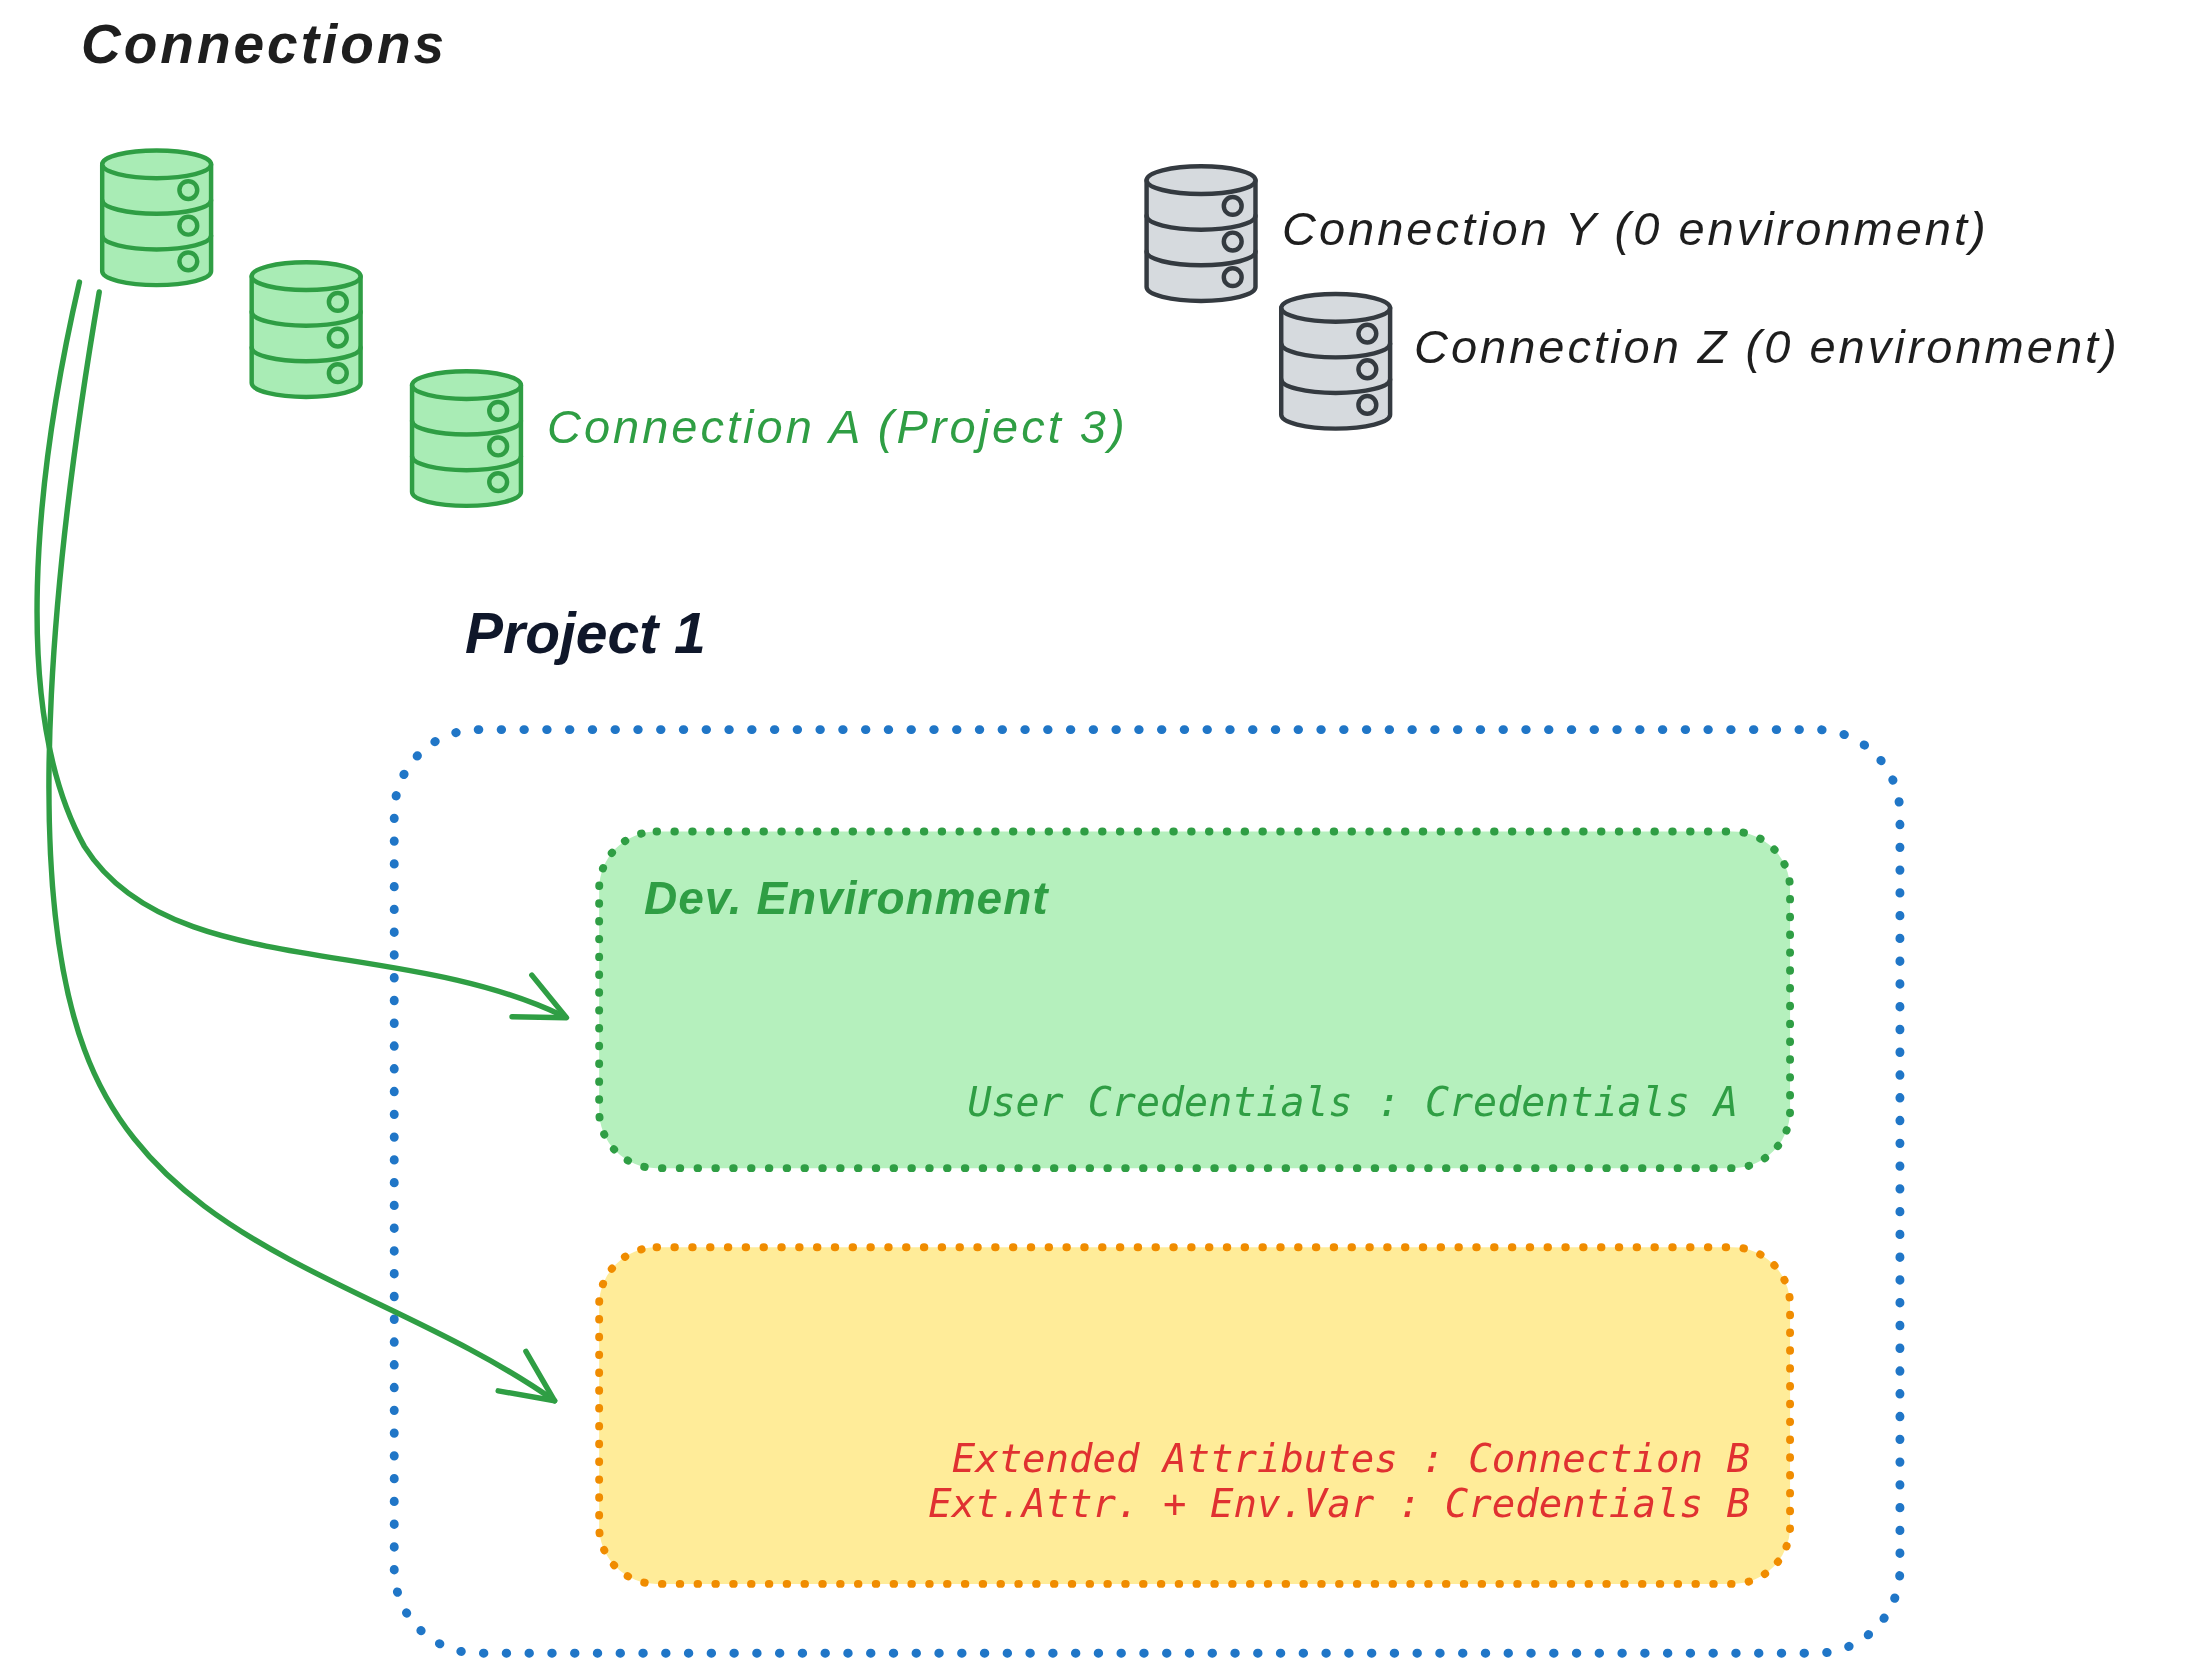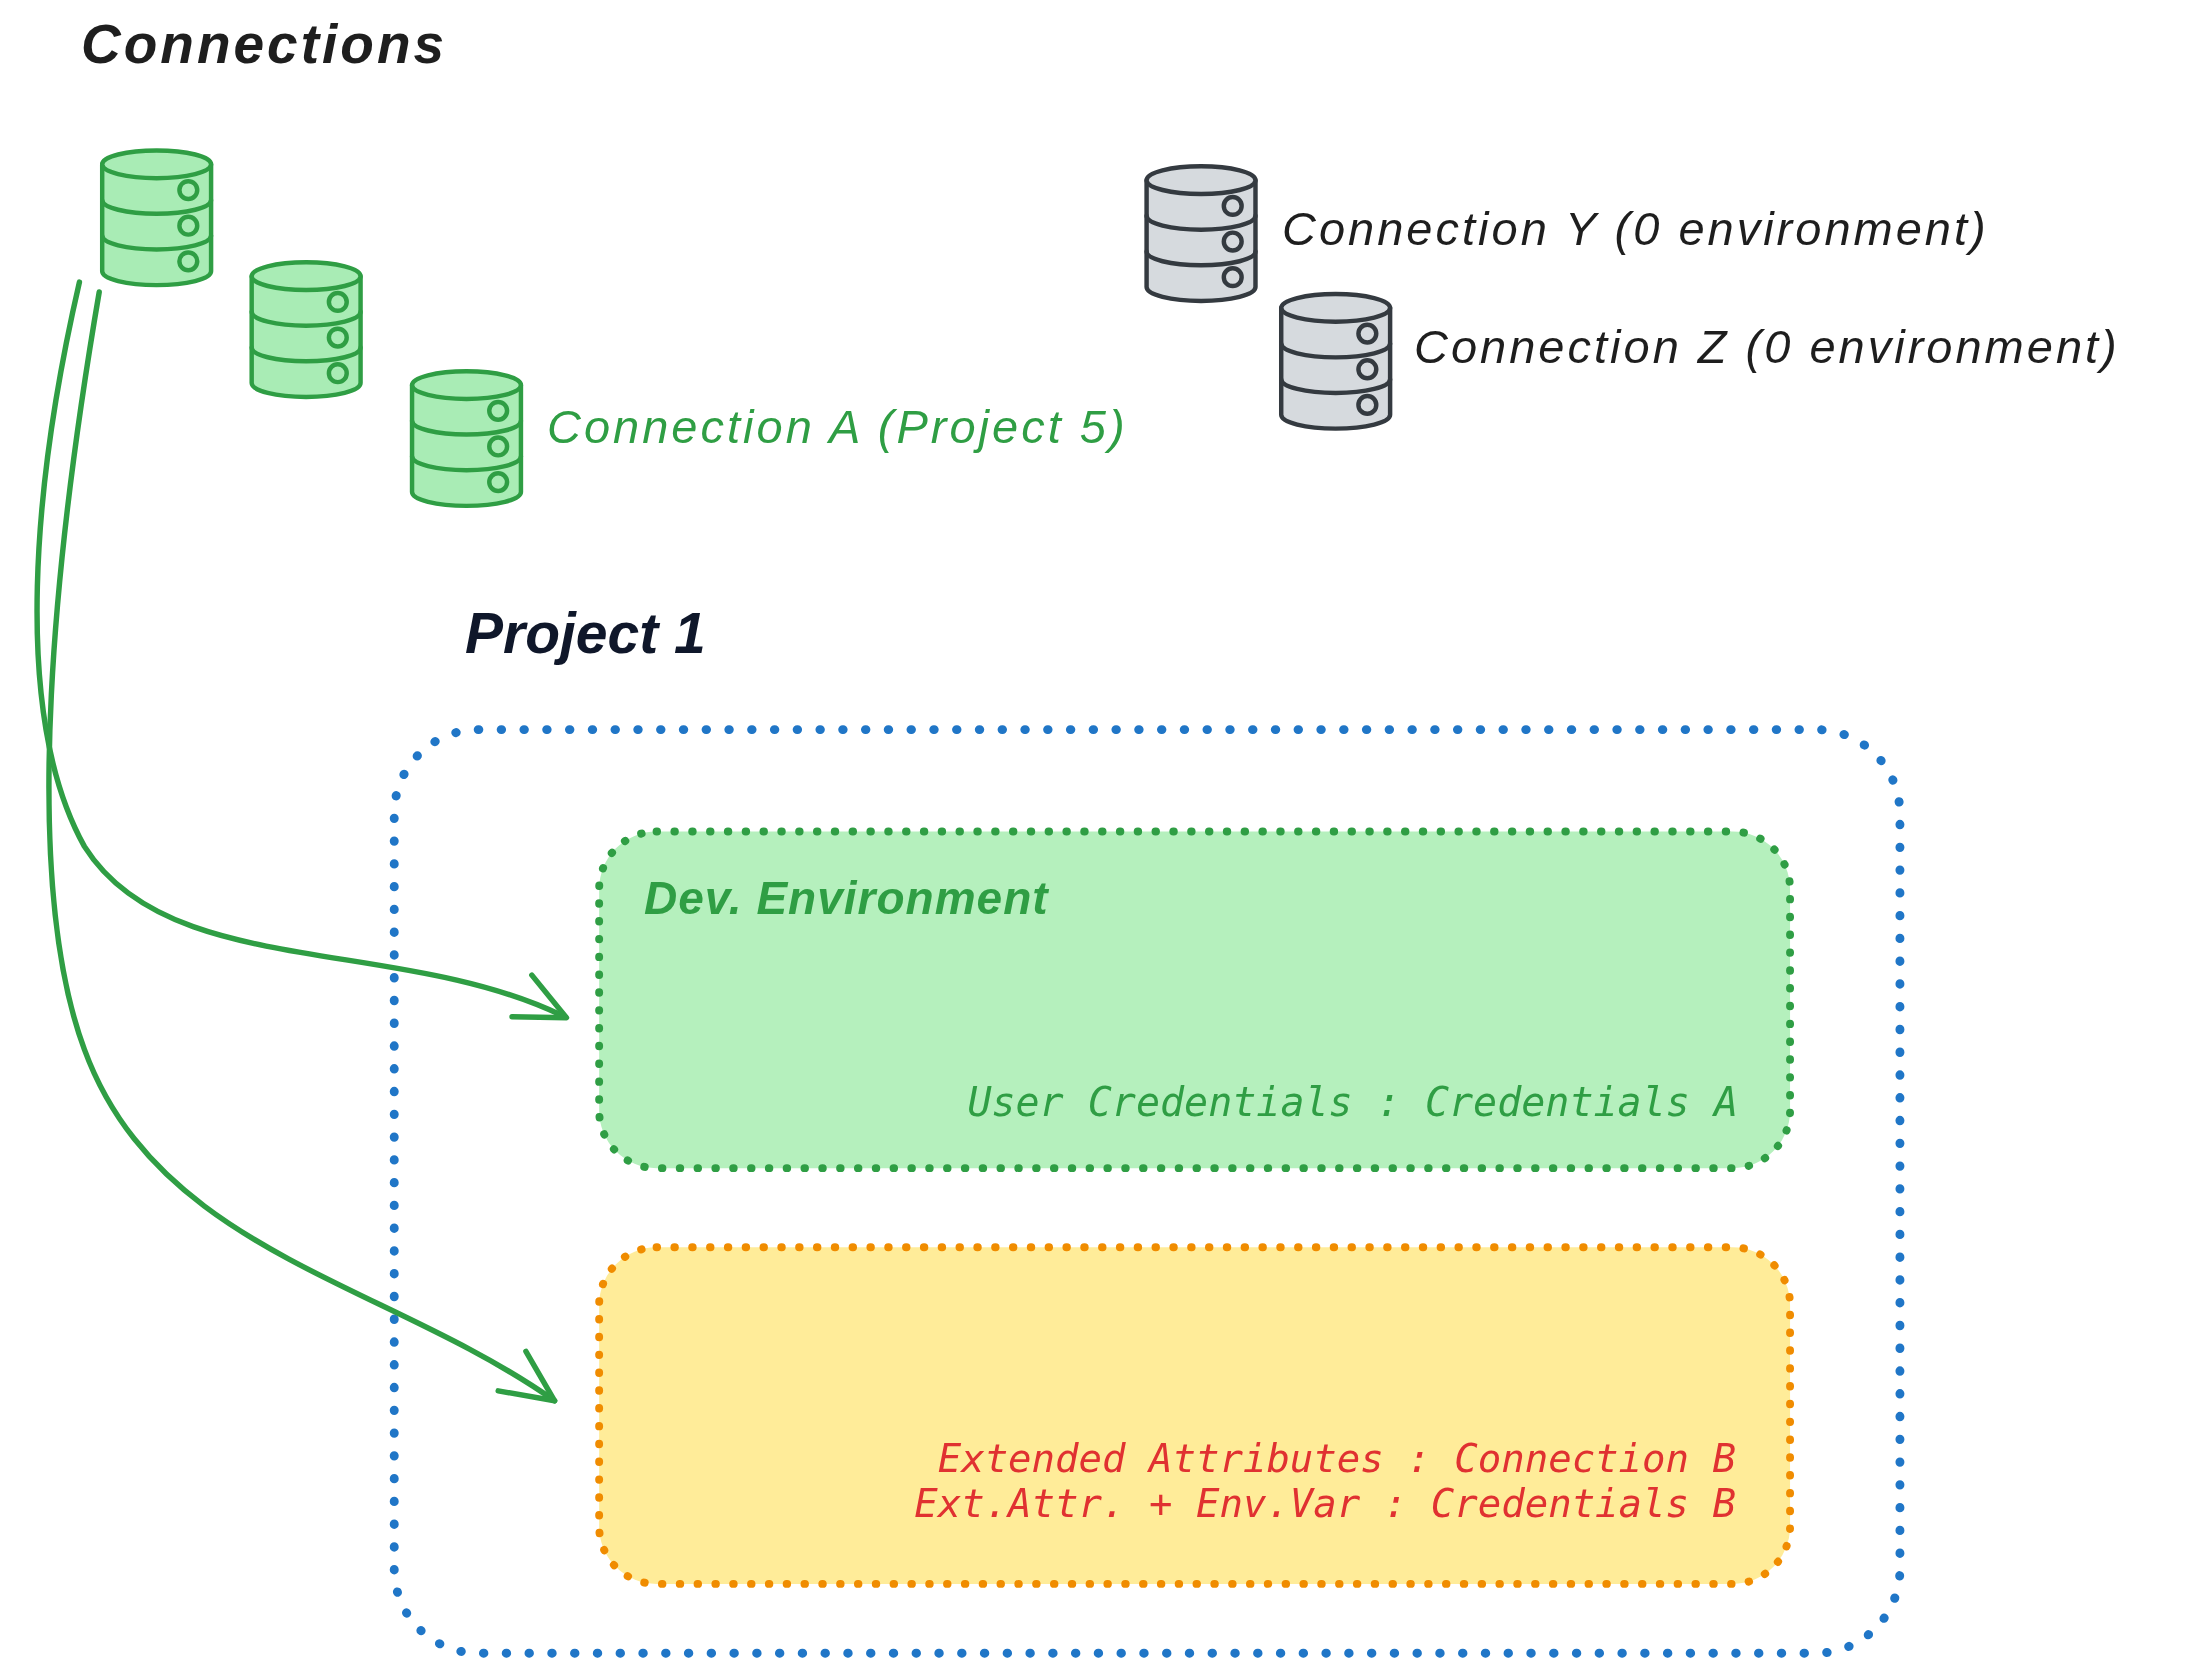--- a/index.html
+++ b/index.html
@@ -41,21 +41,21 @@
 
   .mono {
     font-family: "DejaVu Sans Mono", "Liberation Mono", monospace;
     text-align: right;
   }
   .dev-cred {
     left: 634px; top: 1079px; width: 1104px;
     font-size: 40px; color: #2f9e44;
   }
   .prod-cred {
-    left: 632px; top: 1436px; width: 1104px;
+    left: 646px; top: 1436px; width: 1104px;
     font-size: 39px; line-height: 45px; color: #e03131;
   }
   .prod-cred div { white-space: nowrap; }
 </style>
 </head>
 <body>
 
 <div id="canvas">
 
   <svg id="shapes" width="2212" height="1674" viewBox="0 0 2234 1691">
@@ -90,21 +90,21 @@
 
     <use href="#db-cyl" x="100" y="150" stroke="#2f9e44" fill="#a9ecb5"></use>
     <use href="#db-cyl" x="251" y="263" stroke="#2f9e44" fill="#a9ecb5"></use>
     <use href="#db-cyl" x="413" y="373" stroke="#2f9e44" fill="#a9ecb5"></use>
     <use href="#db-cyl" x="1155" y="166" stroke="#343a40" fill="#d6dade"></use>
     <use href="#db-cyl" x="1291" y="295" stroke="#343a40" fill="#d6dade"></use>
   </svg>
 
   <div class="txt connections-title">Connections</div>
 
-  <div class="txt green-label g3">Connection A (Project 5)</div>
+  <div class="txt green-label g3">Connection A (Project 3)</div>
 
   <div class="txt gray-label gy">Connection Y (0 environment)</div>
   <div class="txt gray-label gz">Connection Z (0 environment)</div>
 
   <div class="txt project-title">Project 1</div>
 
   <div class="txt mono dev-cred">User Credentials : Credentials A</div>
   <div class="txt env-title dev-title">Dev. Environment</div>
 
   <div class="txt mono prod-cred">

